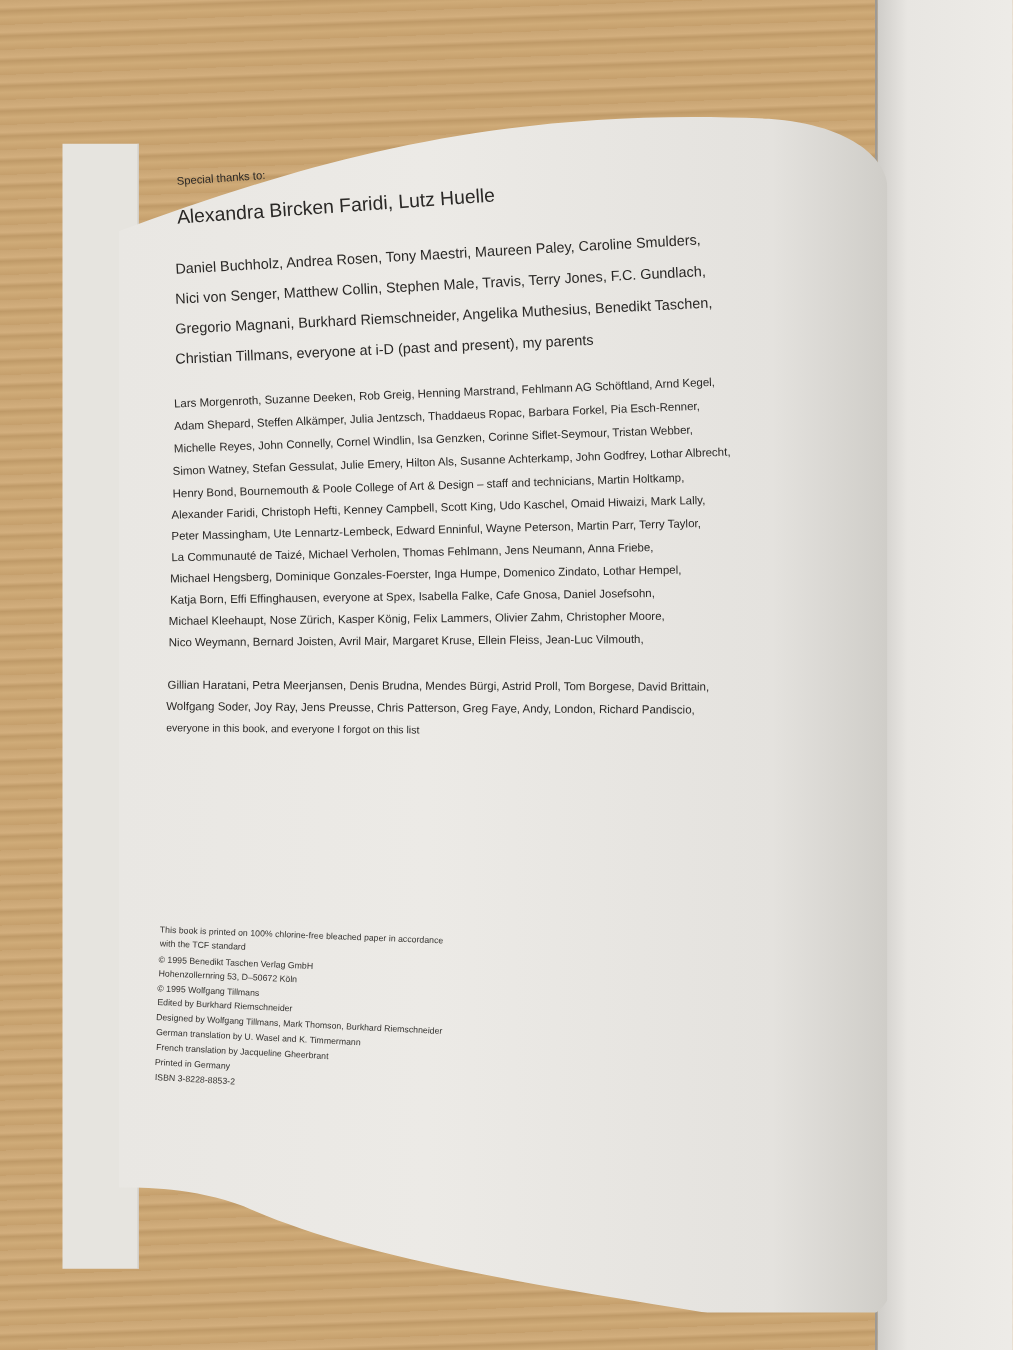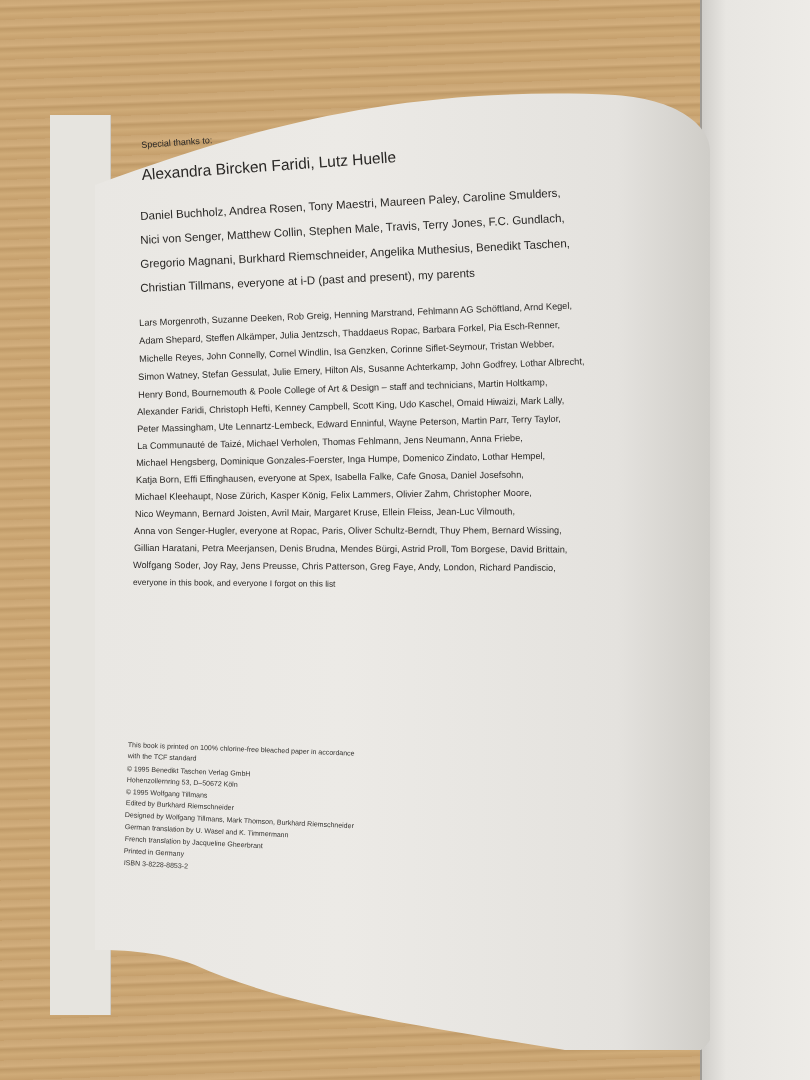--- a/index.html
+++ b/index.html
@@ -51,21 +51,20 @@
   <div class="line small" style="left:139px;top:354px;transform:rotate(-2.1deg)">Michelle Reyes, John Connelly, Cornel Windlin, Isa Genzken, Corinne Siflet-Seymour, Tristan Webber,</div>
   <div class="line small" style="left:138px;top:372px;transform:rotate(-2.0deg)">Simon Watney, Stefan Gessulat, Julie Emery, Hilton Als, Susanne Achterkamp, John Godfrey, Lothar Albrecht,</div>
   <div class="line small" style="left:138px;top:390px;transform:rotate(-1.8deg)">Henry Bond, Bournemouth &amp; Poole College of Art &amp; Design – staff and technicians, Martin Holtkamp,</div>
   <div class="line small" style="left:137px;top:407px;transform:rotate(-1.6deg)">Alexander Faridi, Christoph Hefti, Kenney Campbell, Scott King, Udo Kaschel, Omaid Hiwaizi, Mark Lally,</div>
   <div class="line small" style="left:137px;top:424px;transform:rotate(-1.4deg)">Peter Massingham, Ute Lennartz-Lembeck, Edward Enninful, Wayne Peterson, Martin Parr, Terry Taylor,</div>
   <div class="line small" style="left:137px;top:441px;transform:rotate(-1.2deg)">La Communauté de Taizé, Michael Verholen, Thomas Fehlmann, Jens Neumann, Anna Friebe,</div>
   <div class="line small" style="left:136px;top:458px;transform:rotate(-1.0deg)">Michael Hengsberg, Dominique Gonzales-Foerster, Inga Humpe, Domenico Zindato, Lothar Hempel,</div>
   <div class="line small" style="left:136px;top:475px;transform:rotate(-0.8deg)">Katja Born, Effi Effinghausen, everyone at Spex, Isabella Falke, Cafe Gnosa, Daniel Josefsohn,</div>
   <div class="line small" style="left:135px;top:492px;transform:rotate(-0.6deg)">Michael Kleehaupt, Nose Zürich, Kasper König, Felix Lammers, Olivier Zahm, Christopher Moore,</div>
   <div class="line small" style="left:135px;top:509px;transform:rotate(-0.4deg)">Nico Weymann, Bernard Joisten, Avril Mair, Margaret Kruse, Ellein Fleiss, Jean-Luc Vilmouth,</div>
-  <div class="line small" style="left:134px;top:526px;transform:rotate(-0.1deg)">Anna von Senger-Hugler, everyone at Ropac, Paris, Oliver Schultz-Berndt, Thuy Phem, Bernard Wissing,</div>
   <div class="line small" style="left:134px;top:543px;transform:rotate(0.2deg)">Gillian Haratani, Petra Meerjansen, Denis Brudna, Mendes Bürgi, Astrid Proll, Tom Borgese, David Brittain,</div>
   <div class="line small" style="left:133px;top:560px;transform:rotate(0.4deg)">Wolfgang Soder, Joy Ray, Jens Preusse, Chris Patterson, Greg Faye, Andy, London, Richard Pandiscio,</div>
   <div class="line small" style="left:133px;top:577px;transform:rotate(0.5deg);font-size:8.4px">everyone in this book, and everyone I forgot on this list</div>
 
   <div class="line colo" style="left:128px;top:741px;transform:rotate(2.2deg)">This book is printed on 100% chlorine-free bleached paper in accordance</div>
   <div class="line colo" style="left:128px;top:752px;transform:rotate(2.3deg)">with the TCF standard</div>
   <div class="line colo" style="left:127px;top:765px;transform:rotate(2.4deg)">© 1995 Benedikt Taschen Verlag GmbH</div>
   <div class="line colo" style="left:127px;top:776px;transform:rotate(2.5deg)">Hohenzollernring 53, D–50672 Köln</div>
   <div class="line colo" style="left:126px;top:788px;transform:rotate(2.6deg)">© 1995 Wolfgang Tillmans</div>
   <div class="line colo" style="left:126px;top:799px;transform:rotate(2.7deg)">Edited by Burkhard Riemschneider</div>

